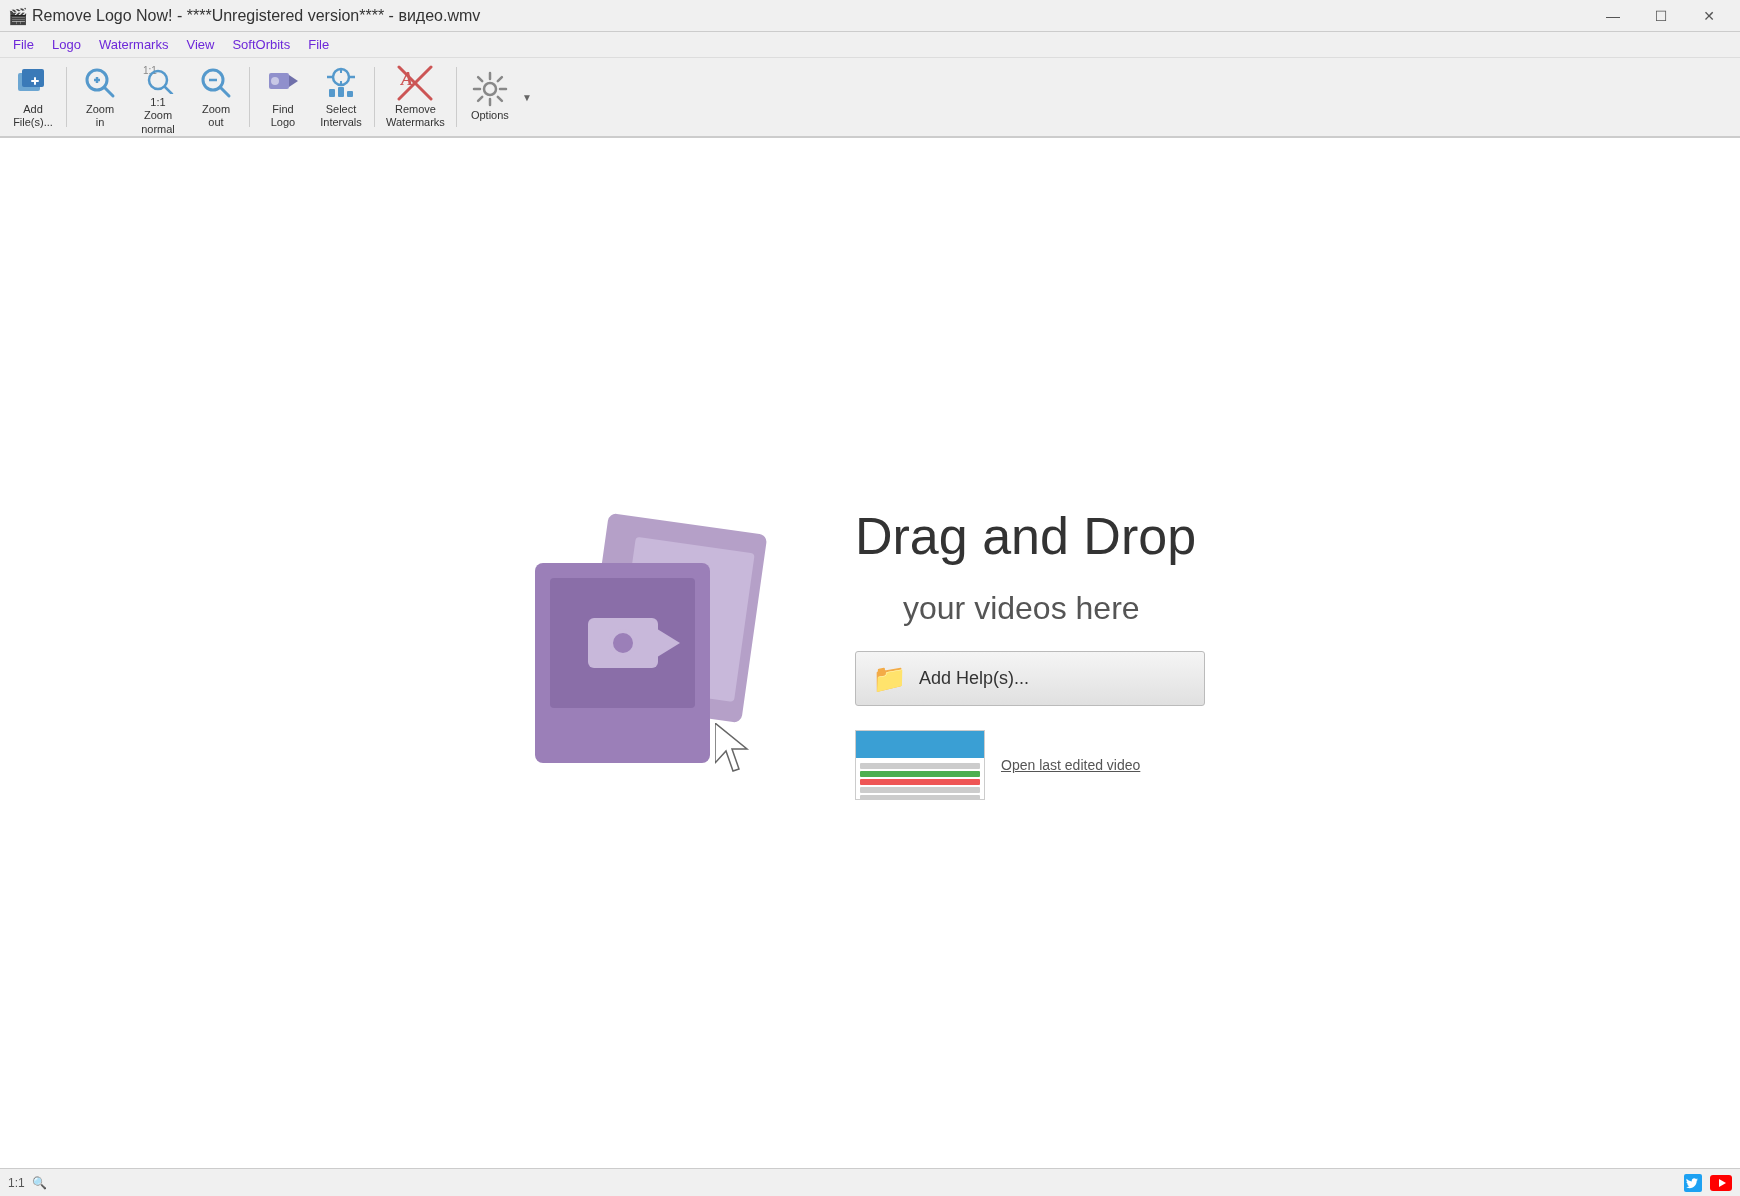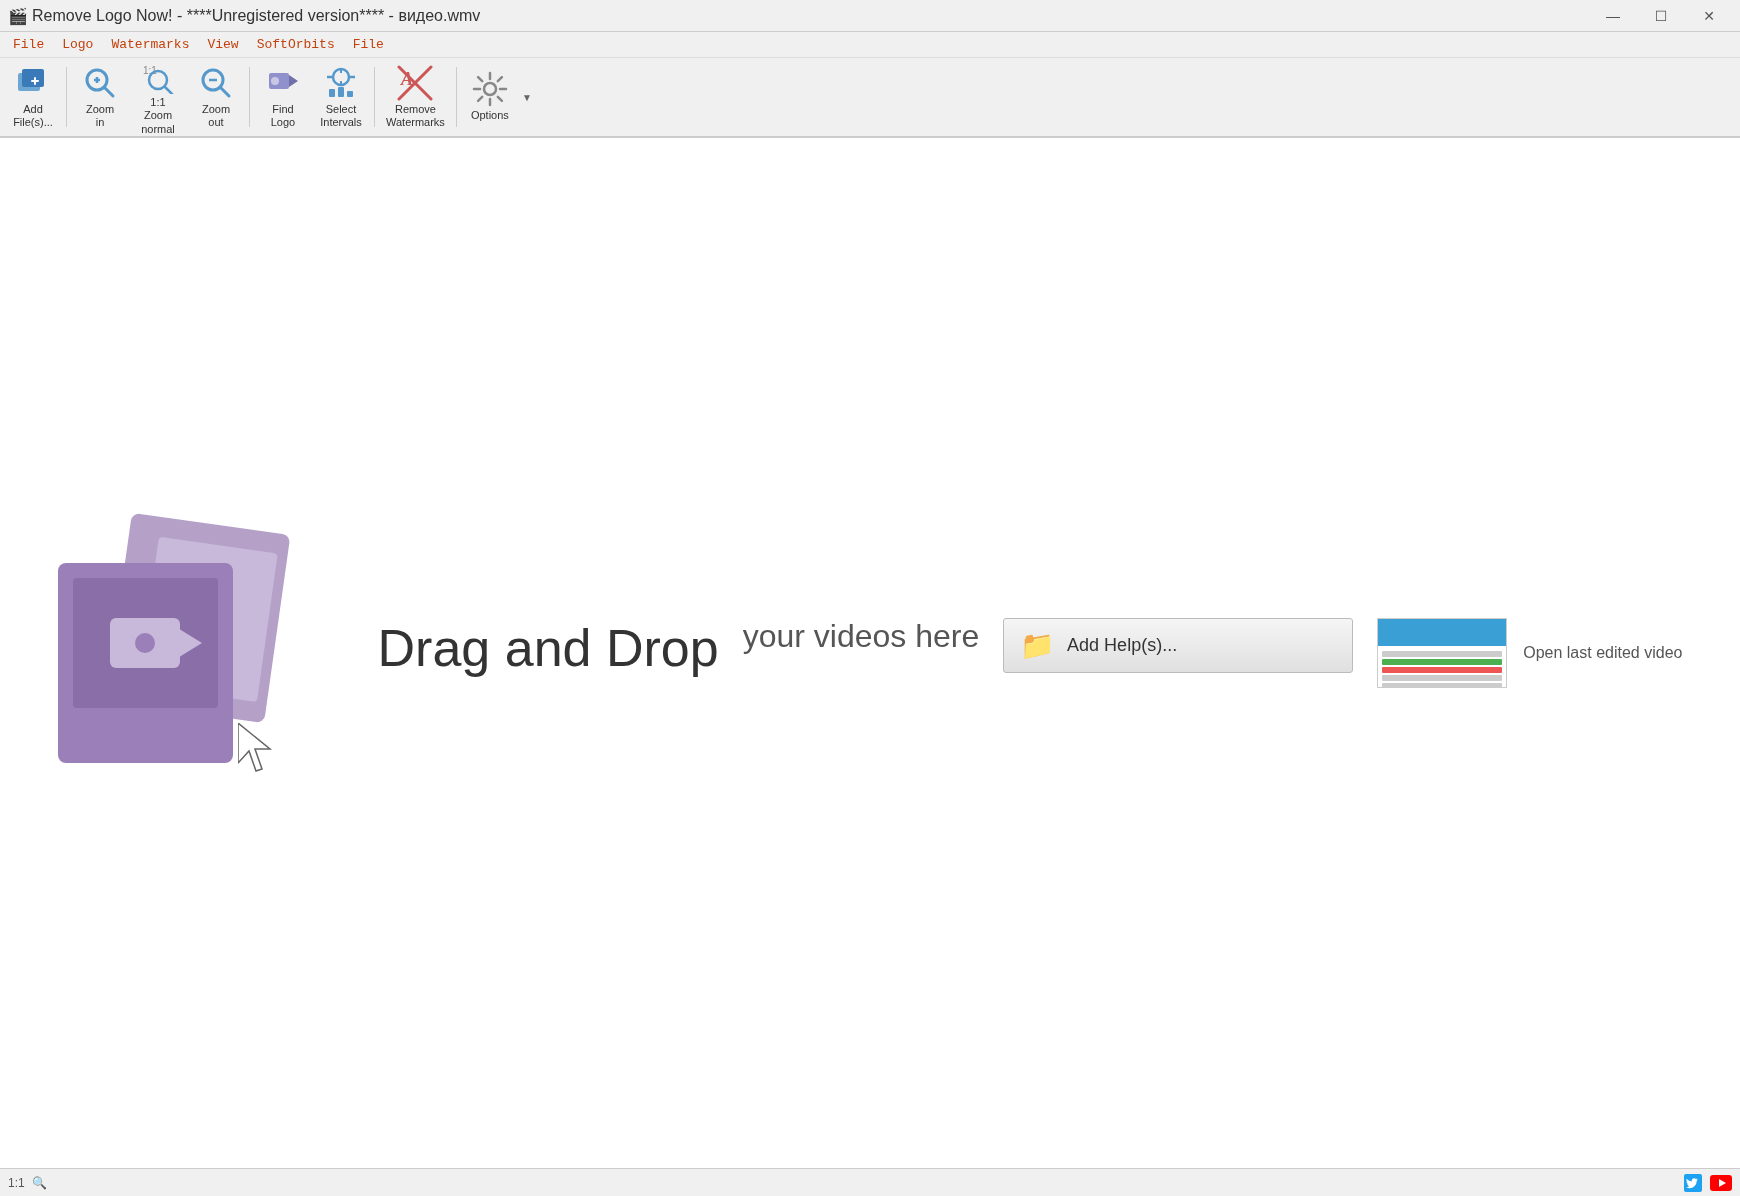--- a/index.html
+++ b/index.html
@@ -60,24 +60,23 @@
       background: #f0f0f0;
       display: flex;
       align-items: center;
       padding: 0 4px;
       border-bottom: 1px solid #ddd;
       flex-shrink: 0;
     }
     .menu-item {
       padding: 3px 8px;
       font-size: 13px;
-      color: #c2410c;
+      color: #6d28d9;
       cursor: pointer;
       border: 1px solid transparent;
-      font-family: Liberation Mono, monospace;
     }
 
     
     .toolbar {
       height: 80px;
       background: #f0f0f0;
       border-bottom: 2px solid #ccc;
       display: flex;
       align-items: center;
       padding: 4px 4px;
@@ -227,31 +226,33 @@
       position: absolute;
       bottom: 10px;
       right: 20px;
       width: 40px;
       height: 50px;
     }
 
     
     .drop-content {
       display: flex;
+      flex-direction: column;
       gap: 24px;
     }
     .drag-drop-title {
       font-size: 52px;
       color: #333;
       font-weight: 400;
     }
     .drag-drop-subtitle {
       font-size: 32px;
       color: #555;
       font-weight: 300;
+      margin-left: 48px;
     }
     .add-files-btn {
       display: flex;
       align-items: center;
       gap: 12px;
       width: 350px;
       height: 55px;
       background: linear-gradient(to bottom, #f5f5f5, #e0e0e0);
       border: 1px solid #bbb;
       border-radius: 3px;
@@ -287,22 +288,23 @@
     }
     .thumb-row {
       height: 6px;
       margin: 2px 0;
       background: #ccc;
       border-radius: 1px;
     }
     .thumb-row.highlight { background: #4caf50; }
     .thumb-row.red { background: #e55; }
     .open-last-text {
-      font-size: 16px;
+      font-size: 14px;
       color: #555;
+      text-decoration: underline;
     }
 
     
     .status-bar {
       height: 28px;
       background: #f0f0f0;
       border-top: 1px solid #ccc;
       display: flex;
       align-items: center;
       justify-content: space-between;

